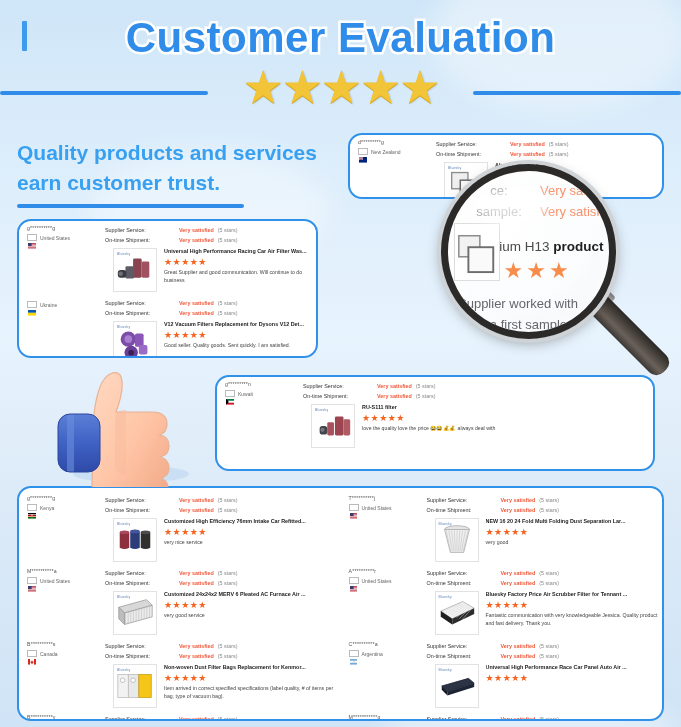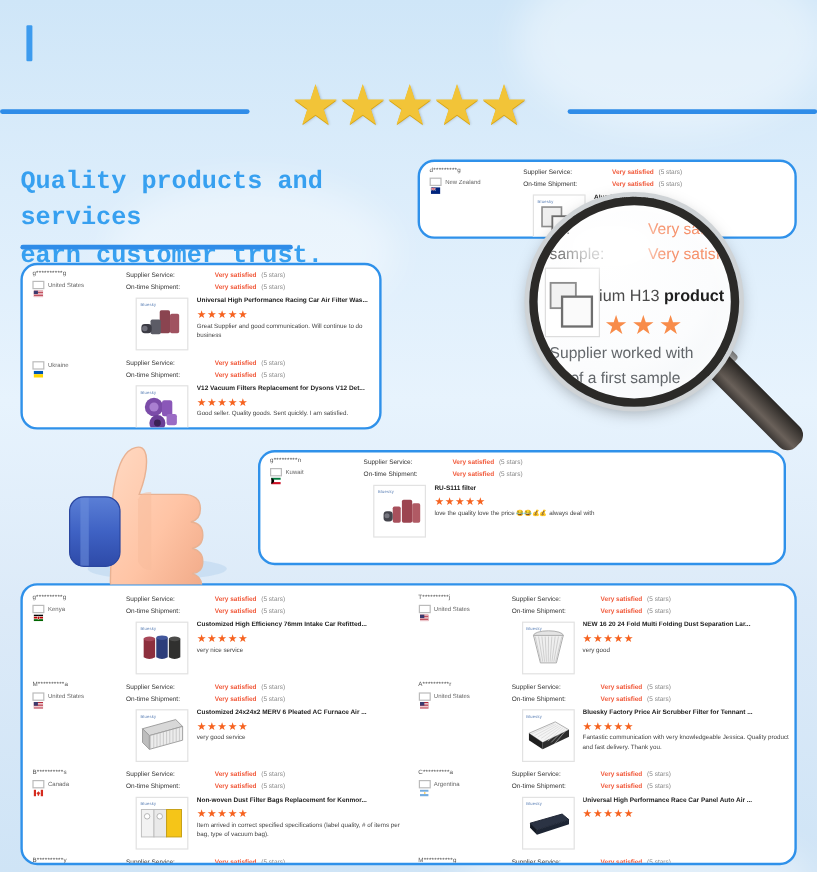--- a/index.html
+++ b/index.html
@@ -20,21 +20,21 @@
     -webkit-text-stroke:5px #fff; paint-order:stroke fill; }
   .rule { position:absolute; top:91px; height:4px; background:#2f8ce8; border-radius:2px; }
   .rule.l { left:0; width:208px; }
   .rule.r { right:0; width:208px; }
   .hdr-stars { position:absolute; left:0; right:0; top:64px; text-align:center;
     font-size:46px; line-height:1; color:#f2c438; letter-spacing:-2px;
     text-shadow:0 1px 0 #d8a40f, 1px 1px 2px rgba(0,0,0,.18); }
 
   
   .tagline { position:absolute; left:17px; top:138px; width:340px;
-    font-size:21px; line-height:1.45; color:#37a0f0; font-weight:600;font-family:Liberation Mono, monospace; }
+    font-size:21px; line-height:1.45; color:#37a0f0; font-weight:600; }
   .tag-underline { position:absolute; left:17px; top:204px; width:227px; height:4px;
     background:#2f8ce8; border-radius:2px; }
 
   
   .card { position:absolute; background:#fff; border:2px solid #2f91ea; border-radius:14px; overflow:hidden; }
   .card.c1 { left:17px; top:219px; width:301px; height:139px; }
   .card.c2 { left:348px; top:133px; width:316px; height:66px; }
   .card.c3 { left:215px; top:375px; width:440px; height:96px; }
   .card.c4 { left:17px; top:486px; width:647px; height:235px; }
 
@@ -73,47 +73,48 @@
   .thumbup { position:absolute; left:36px; top:362px; width:175px; height:125px; }
 
   
   .mag { position:absolute; left:441px; top:164px; width:175px; height:175px; }
   .mag-glass { position:absolute; inset:0; border-radius:50%;
     background:radial-gradient(circle at 35% 28%, #ffffff 0%, #fbfcfd 58%, #eef2f6 100%);
     border:7px solid #2b2a28;
     box-shadow:0 0 0 4px #cfd3d6, 0 4px 14px rgba(0,0,0,.35), inset 0 0 22px rgba(255,255,255,.9);
     overflow:hidden; }
   .mag-content { position:absolute; left:0; top:0; width:100%; height:100%; padding:10px 0 0 10px; }
-  .mg-line { display:flex; font-size:13px; line-height:1.6; white-space:nowrap; }
+  .mg-line { display:flex; font-size:13px; line-height:1.6; white-space:nowrap;text-align:center; }
   .mg-lbl { color:#6b6b6b; width:82px; flex:0 0 82px; }
   .mg-val { color:#f6926c; }
   .mg-prod { font-size:13.5px; color:#4a4a4a; margin-top:16px; white-space:nowrap; }
   .mg-prod b { color:#1e1e1e; font-weight:600; }
   .mg-stars { color:#f88c4a; font-size:22px; letter-spacing:3px; margin-top:4px; }
-  .mg-txt { font-size:13px; color:#63676b; line-height:1.55; margin-top:0; white-space:nowrap; }
+  .mg-txt { font-size:13px; color:#63676b; line-height:1.55; margin-top:10px; white-space:nowrap; }
   .mg-thumb { position:absolute; left:6px; top:52px; width:46px; height:58px; border:1px solid #ddd; background:#fff; }
   .mag-handle { position:absolute; left:139px; top:139px; width:24px; height:108px;
     background:linear-gradient(90deg,#3b3734 0%,#6a615a 35%,#2a2724 100%);
     border-radius:10px; transform:rotate(-45deg); transform-origin:top left; }
   .mag-ferrule { position:absolute; left:138px; top:128px; width:22px; height:30px;
     background:linear-gradient(90deg,#9a9a9a,#f0f0f0 40%,#b5b5b5 70%,#7d7d7d);
     border-radius:3px; transform:rotate(-45deg); transform-origin:top left; }
 
   .mag-glare { position:absolute; left:14%; top:8%; width:48%; height:26%;
     border-radius:50%; background:rgba(255,255,255,.75); filter:blur(8px); }
 </style>
 </head>
 <body>
 
 <div class="sheen" style="left:430px;top:-40px;width:260px;height:150px;"></div>
 <div class="sheen" style="left:90px;top:150px;width:240px;height:120px;"></div>
 <div class="sheen" style="left:380px;top:690px;width:300px;height:90px;"></div>
 
 <div class="hdr">
   <div class="accent-bar"></div>
+  <div class="title">Customer Evaluation</div>
   <div class="rule l"></div>
   <div class="rule r"></div>
   <div class="hdr-stars">★★★★★</div>
 </div>
 
 <div class="tagline">
   <div>Quality products and services</div>
   <div>earn customer trust.</div>
 </div>
 <div class="tag-underline"></div>

